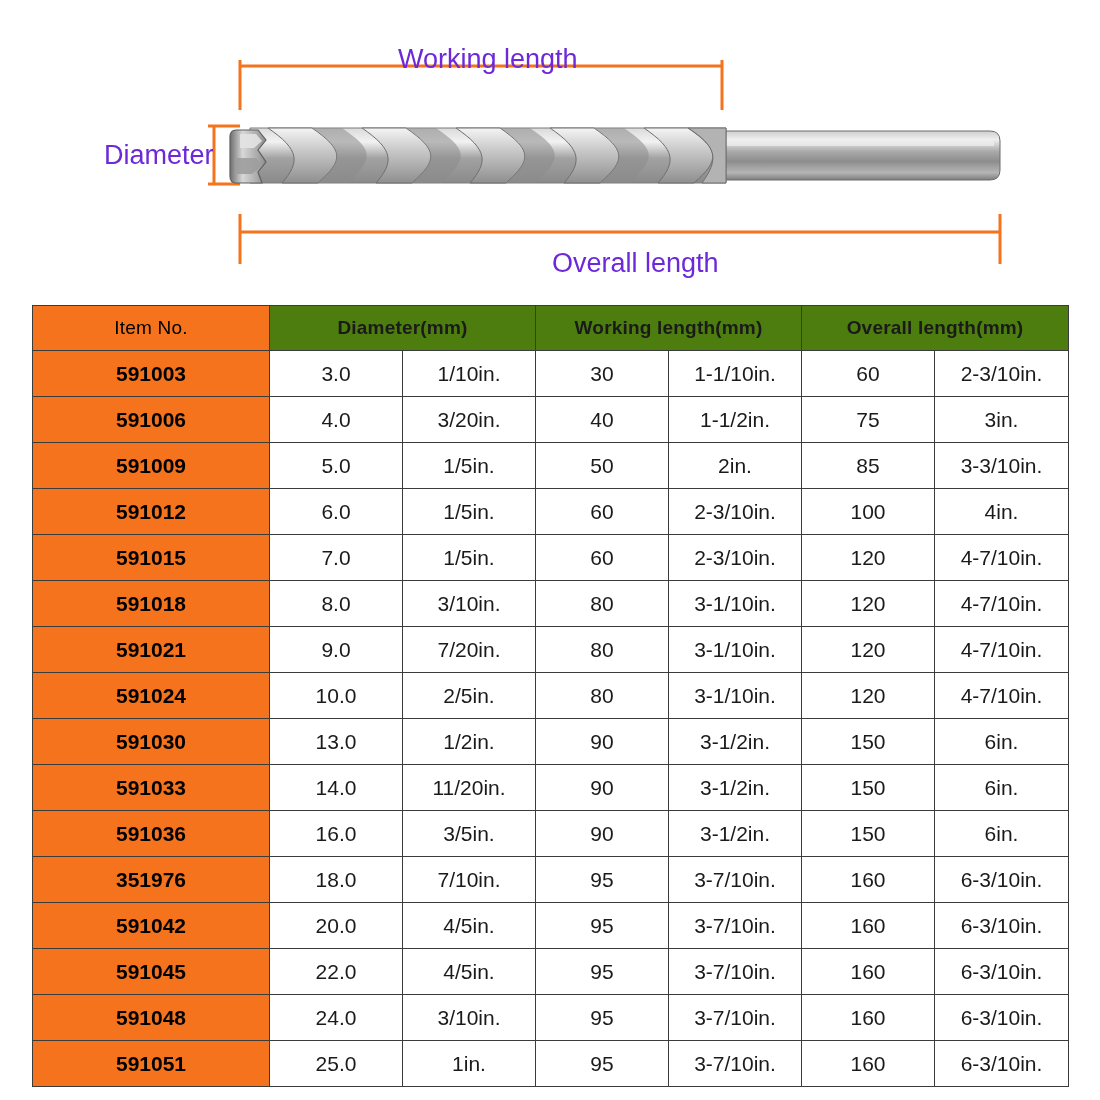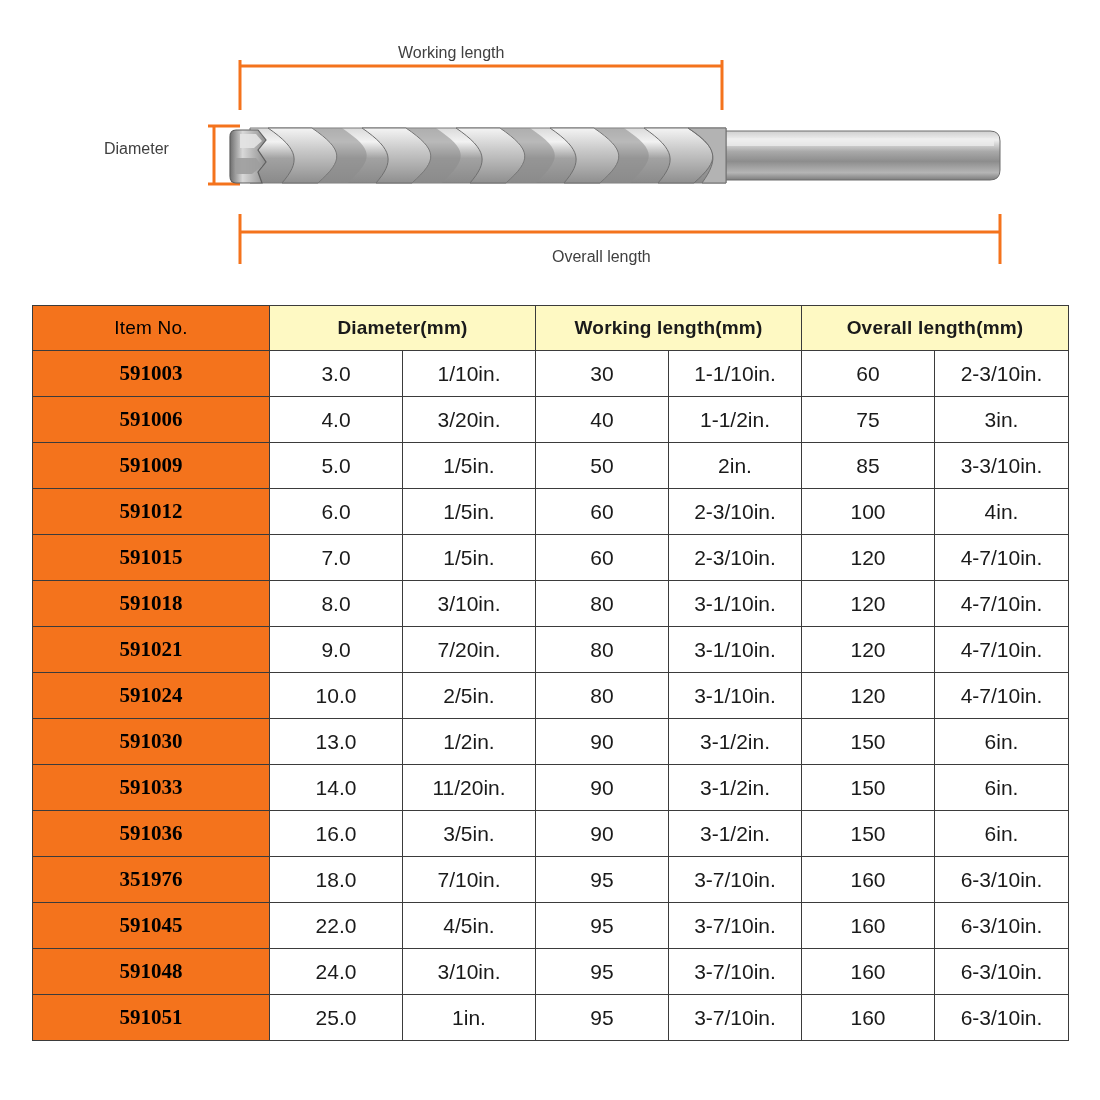--- a/index.html
+++ b/index.html
@@ -17,22 +17,22 @@
   }
 
   
   #diagram {
     position: relative;
     width: 1100px;
     height: 300px;
   }
   .dim-label {
     position: absolute;
-    font-size: 16px;
-    color: #404040;
+    font-size: 27px;
+    color: #6d28d9;
     white-space: nowrap;
   }
   #label-working {
     left: 398px;
     top: 44px;
   }
   #label-overall {
     left: 552px;
     top: 248px;
   }
@@ -67,35 +67,34 @@
   thead th {
     background: #f4731c;
     color: #000000;
     font-size: 19px;
     font-weight: bold;
     height: 42px;
     letter-spacing: .2px;
     margin-top: 44px;
   }
   thead th.plain {
-    background: #fef9c3;
+    background: #4d7c0f;
     color: #1a1a1a;
     font-weight: bold;
     font-size: 19px;
   }
   tbody td {
     height: 43px;
     font-size: 21px;
   }
   tbody td.item {
     background: #f4731c;
     color: #000000;
     font-weight: bold;
     font-size: 21px;
-    font-family: Liberation Serif, serif;
   }
   col.c-item { width: 237px; }
   col.c-a { width: 133px; }
   col.c-b { width: 133px; }
   col.c-c { width: 133px; }
   col.c-d { width: 133px; }
   col.c-e { width: 133px; }
   col.c-f { width: 134px; }
 </style>
 </head>
@@ -307,20 +306,29 @@
         <tr>
           <td class="item">351976</td>
           <td>18.0</td>
           <td>7/10in.</td>
           <td>95</td>
           <td>3-7/10in.</td>
           <td>160</td>
           <td>6-3/10in.</td>
         </tr>
         <tr>
+          <td class="item">591042</td>
+          <td>20.0</td>
+          <td>4/5in.</td>
+          <td>95</td>
+          <td>3-7/10in.</td>
+          <td>160</td>
+          <td>6-3/10in.</td>
+        </tr>
+        <tr>
           <td class="item">591045</td>
           <td>22.0</td>
           <td>4/5in.</td>
           <td>95</td>
           <td>3-7/10in.</td>
           <td>160</td>
           <td>6-3/10in.</td>
         </tr>
         <tr>
           <td class="item">591048</td>

